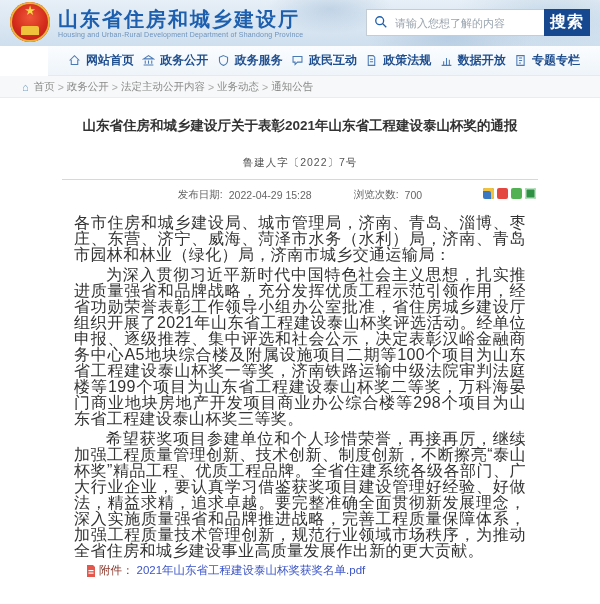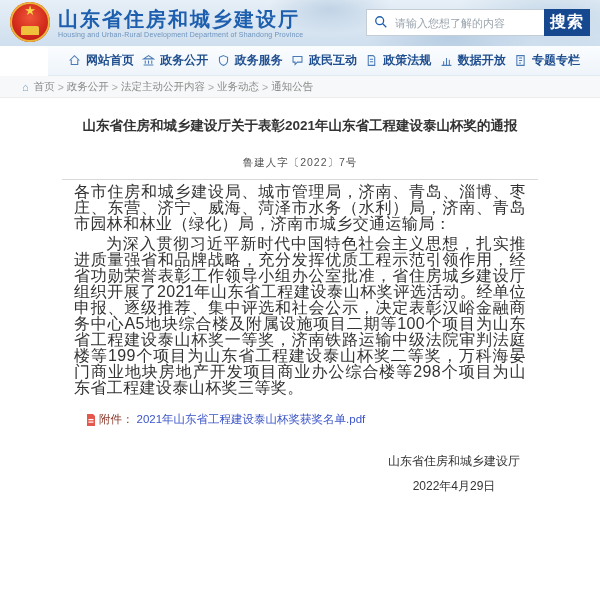--- a/index.html
+++ b/index.html
@@ -115,21 +115,21 @@
   .si-wechat { background: #52b152; }
   .si-more   { background: #2f9143; box-shadow: inset 0 0 0 1.5px #bfe3c6; }
 
   .article-body p {
     font-size: 16px; line-height: 16px; color: #333; text-align: justify;
     text-indent: 2em; letter-spacing: 0.4px; margin: 4px;
   }
   .article-body p.no-indent { text-indent: 0; }
 
   .attachment-row {
-    margin: 16px 0 0 16px; font-size: 11.5px; display: flex; align-items: center; gap: 3px;
+    margin: 4px 0 0 16px; font-size: 11.5px; display: flex; align-items: center; gap: 3px;
   }
   .attach-icon { width: 10px; height: 12px; display: inline-block; }
   .attach-label { color: #8b3a2e; }
   .attach-link { color: #3c55c8; text-decoration: none; cursor: pointer; }
 
   .signature { margin: 22px 10px 0 0; display: flex; flex-direction: column; align-items: flex-end; }
   .sig-inner { text-align: center; font-size: 12px; color: #333; line-height: 25px; }
 </style>
 </head>
 <body>
@@ -224,24 +224,38 @@
   <a>业务动态</a>
   <span class="sep">&gt;</span>
   <a>通知公告</a>
 </div>
 
 <main class="article">
   <h1 class="article-title">山东省住房和城乡建设厅关于表彰2021年山东省工程建设泰山杯奖的通报</h1>
   <div class="doc-number">鲁建人字〔2022〕7号</div>
   <hr class="title-divider">
 
+  <div class="meta-row">
+    <span>发布日期:</span>
+      <span>2022-04-29 15:28</span>
+    <span class="meta-gap"></span>
+    <span>浏览次数:</span>
+    <span>700</span>
+    <span class="share-icons">
+      <i class="si si-qq"></i>
+      <i class="si si-weibo"></i>
+      <i class="si si-wechat"></i>
+      <i class="si si-more"></i>
+    </span>
+  </div>
 
   <div class="article-body">
     <p class="no-indent">各市住房和城乡建设局、城市管理局，济南、青岛、淄博、枣庄、东营、济宁、威海、菏泽市水务（水利）局，济南、青岛市园林和林业（绿化）局，济南市城乡交通运输局：</p>
     <p>为深入贯彻习近平新时代中国特色社会主义思想，扎实推进质量强省和品牌战略，充分发挥优质工程示范引领作用，经省功勋荣誉表彰工作领导小组办公室批准，省住房城乡建设厅组织开展了2021年山东省工程建设泰山杯奖评选活动。经单位申报、逐级推荐、集中评选和社会公示，决定表彰汉峪金融商务中心A5地块综合楼及附属设施项目二期等100个项目为山东省工程建设泰山杯奖一等奖，济南铁路运输中级法院审判法庭楼等199个项目为山东省工程建设泰山杯奖二等奖，万科海晏门商业地块房地产开发项目商业办公综合楼等298个项目为山东省工程建设泰山杯奖三等奖。</p>
+    <p>希望获奖项目参建单位和个人珍惜荣誉，再接再厉，继续加强工程质量管理创新、技术创新、制度创新，不断擦亮“泰山杯奖”精品工程、优质工程品牌。全省住建系统各级各部门、广大行业企业，要认真学习借鉴获奖项目建设管理好经验、好做法，精益求精，追求卓越。要完整准确全面贯彻新发展理念，深入实施质量强省和品牌推进战略，完善工程质量保障体系，加强工程质量技术管理创新，规范行业领域市场秩序，为推动全省住房和城乡建设事业高质量发展作出新的更大贡献。</p>
   </div>
 
   <div class="attachment-row">
     <span class="attach-icon">
       <svg viewBox="0 0 10 12" width="10" height="12">
           <path d="M1 0 H7 L9 2 V12 H1 Z" fill="#e4574c"></path>
           <rect x="2.5" y="5" width="5" height="1.2" fill="#fff"></rect>
           <rect x="2.5" y="7.5" width="5" height="1.2" fill="#fff"></rect>
         </svg>
     </span>

